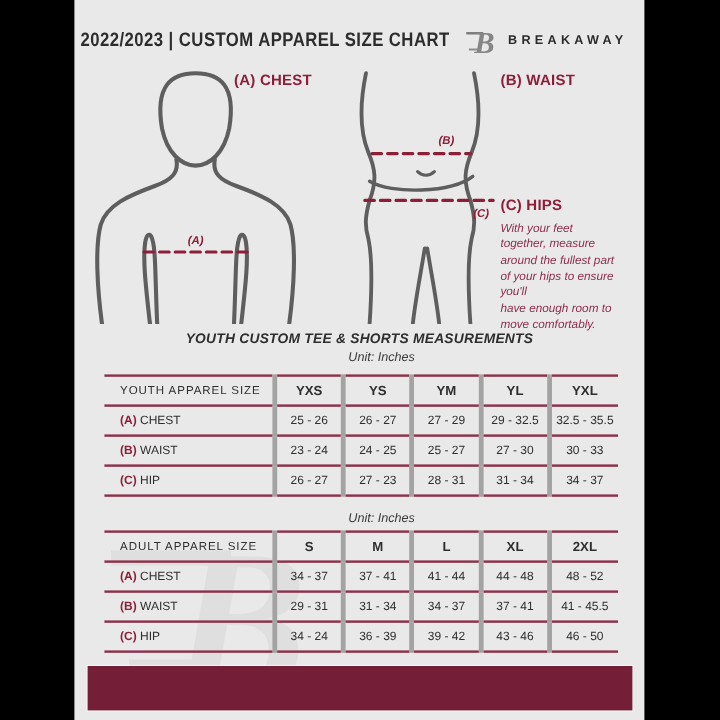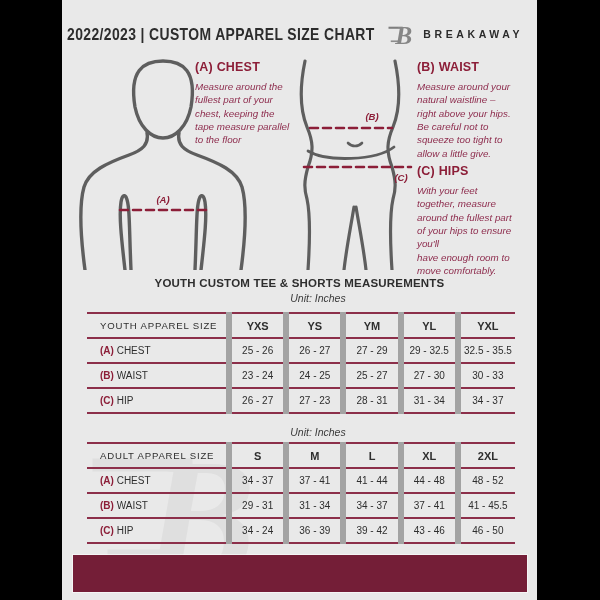--- a/index.html
+++ b/index.html
@@ -22,37 +22,37 @@
             white-space:pre-line; }
   .inst-a { left:133px; top:60px; width:120px; }
   .inst-b { left:355px; top:60px; width:118px; }
   .inst-c { left:355px; top:164px; width:120px; }
 
   .figure-left  { position:absolute; left:13px;  top:55px; z-index:1; }
   .figure-right { position:absolute; left:218px; top:55px; z-index:1; }
 
   
   .section-title { position:absolute; left:0; right:0; text-align:center; font-weight:bold;
-                   font-size:11.5px; color:#2e2e2e; letter-spacing:0.2px; z-index:2; }
+                   font-size:11.5px; color:#2e2e2e; letter-spacing:0.2px; z-index:2;font-style:italic; }
   .unit { position:absolute; left:0; right:0; text-align:center; font-style:italic;
           font-size:10.5px; color:#3a3a3a; z-index:2;margin-left:37px; }
   .youth-title { top:277px; }  .youth-unit { top:292px; }
   .adult-title { top:411px; }  .adult-unit { top:426px; }
 
   
   table.sizes { position:absolute; left:25px; width:428px; border-collapse:collapse;
                 table-layout:fixed; z-index:2; }
   .youth-table { top:312px; }
   .adult-table { top:442px; }
   table.sizes th, table.sizes td { height:23px; padding:0; text-align:center; vertical-align:middle;
                 border-bottom:2px solid #8c2f4a; color:#2e2e2e; font-size:10px; }
   table.sizes thead th { border-top:2px solid #8c2f4a; font-weight:bold; font-size:11px; }
   table.sizes th.c0, table.sizes td.c0 { text-align:left; padding-left:13px; }
   table.sizes thead th.c0 { font-weight:normal; font-size:9.6px; letter-spacing:0.8px; }
-  table.sizes th:not(.c0), table.sizes td:not(.c0) { border-left:6px solid #a3a3a3; }
+  table.sizes th:not(.c0), table.sizes td:not(.c0) { border-left:4px solid #a3a3a3; }
   td.c0 { font-size:10.5px; }
   .rowkey { color:#8c1e38; font-weight:bold; }
 
   .footer-bar { position:absolute; left:11px; top:555px; width:454px; height:37px;
                 background:#741e37; box-shadow:0 0 0 1px rgba(255,255,255,0.55); z-index:2; }
 
   .watermark { position:absolute; left:18px; top:420px; z-index:0; opacity:0.55; }
 </style>
 </head>
 <body>
@@ -96,34 +96,23 @@
       <path d="M74 152 C70 176 66 196 64 215"></path>
       <path d="M76 152 C80 176 84 196 86 215"></path>
       <path d="M30 73 H112" stroke="#8c1e38" stroke-width="2.6" stroke-dasharray="8 5"></path>
       <path d="M24 112 H131" stroke="#8c1e38" stroke-width="2.6" stroke-dasharray="8 5"></path>
       <text x="92" y="65" text-anchor="middle" font-size="9.5" font-weight="bold" font-style="italic" fill="#8c1e38" stroke="none">(B)</text>
       <text x="121" y="126" text-anchor="middle" font-size="9.5" font-weight="bold" font-style="italic" fill="#8c1e38" stroke="none">(C)</text>
     </svg>
 
     <div class="inst inst-a">
       <h3>(A) CHEST</h3>
-      <p>Measure around the
-fullest part of your
-chest, keeping the
-tape measure parallel
-to the floor</p>
     </div>
     <div class="inst inst-b">
       <h3>(B) WAIST</h3>
-      <p>Measure around your
-natural waistline –
-right above your hips.
-Be careful not to
-squeeze too tight to
-allow a little give.</p>
     </div>
     <div class="inst inst-c">
       <h3>(C) HIPS</h3>
       <p>With your feet
 together, measure
 around the fullest part
 of your hips to ensure
 you'll
 have enough room to
 move comfortably.</p>

